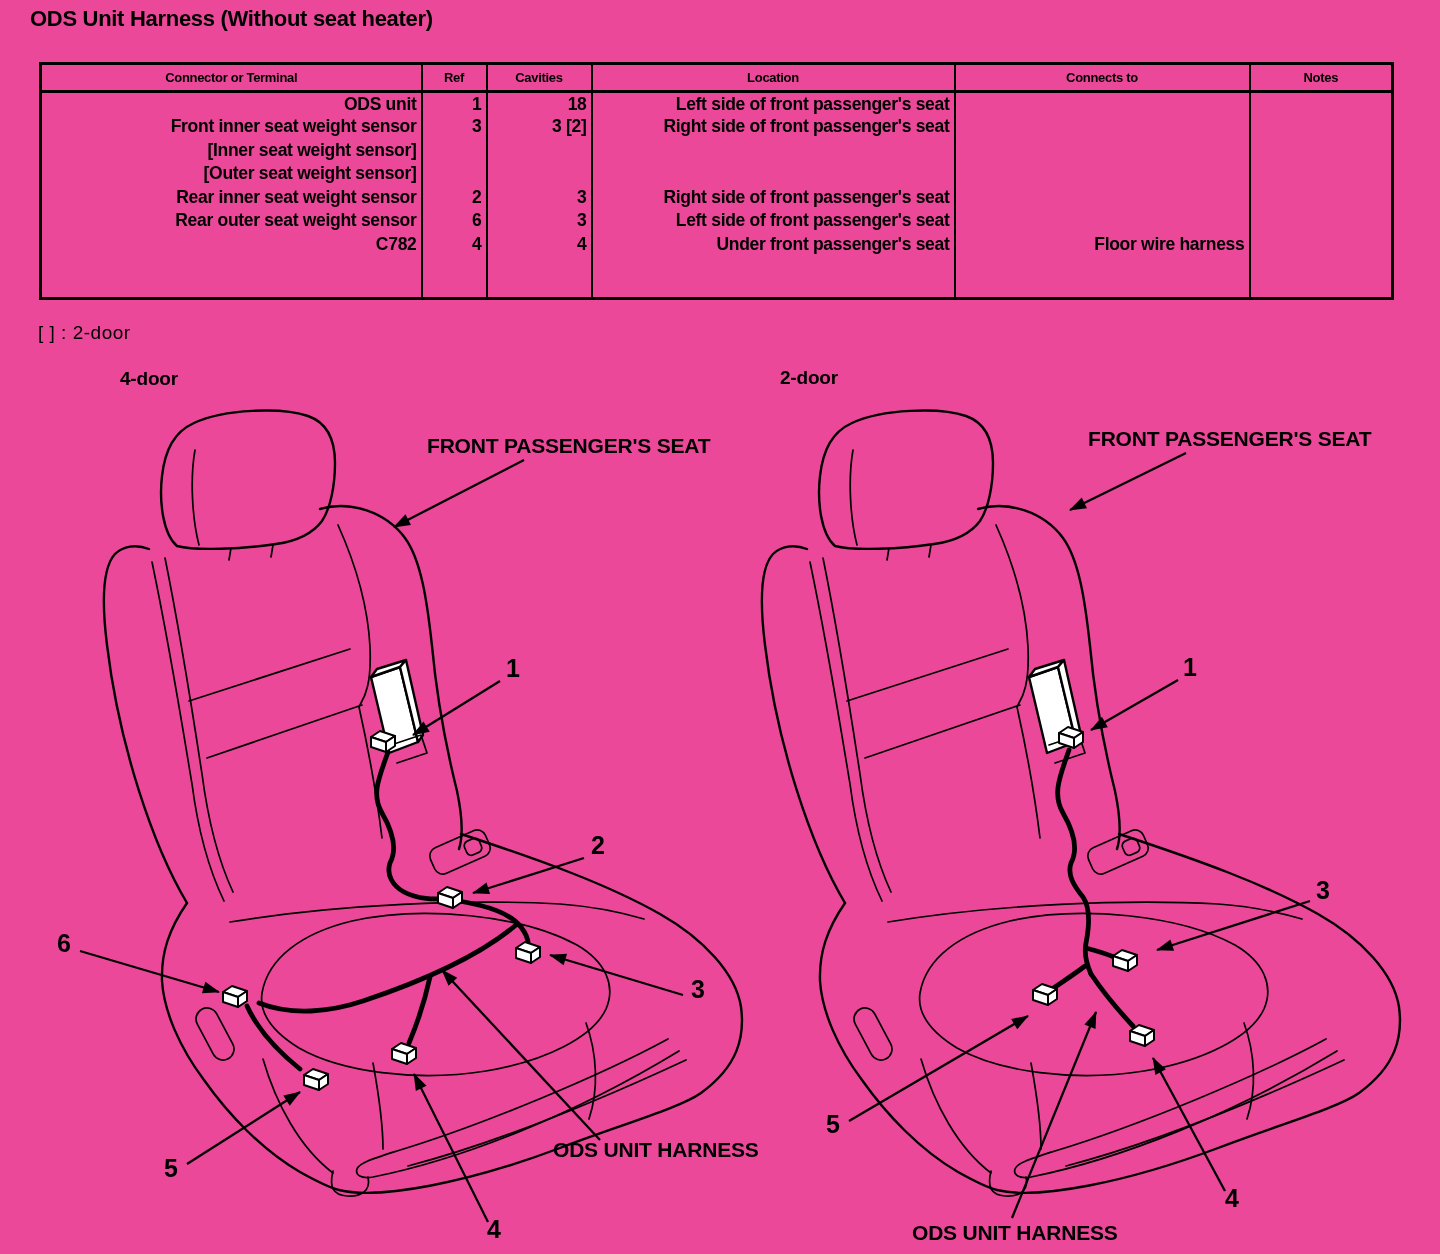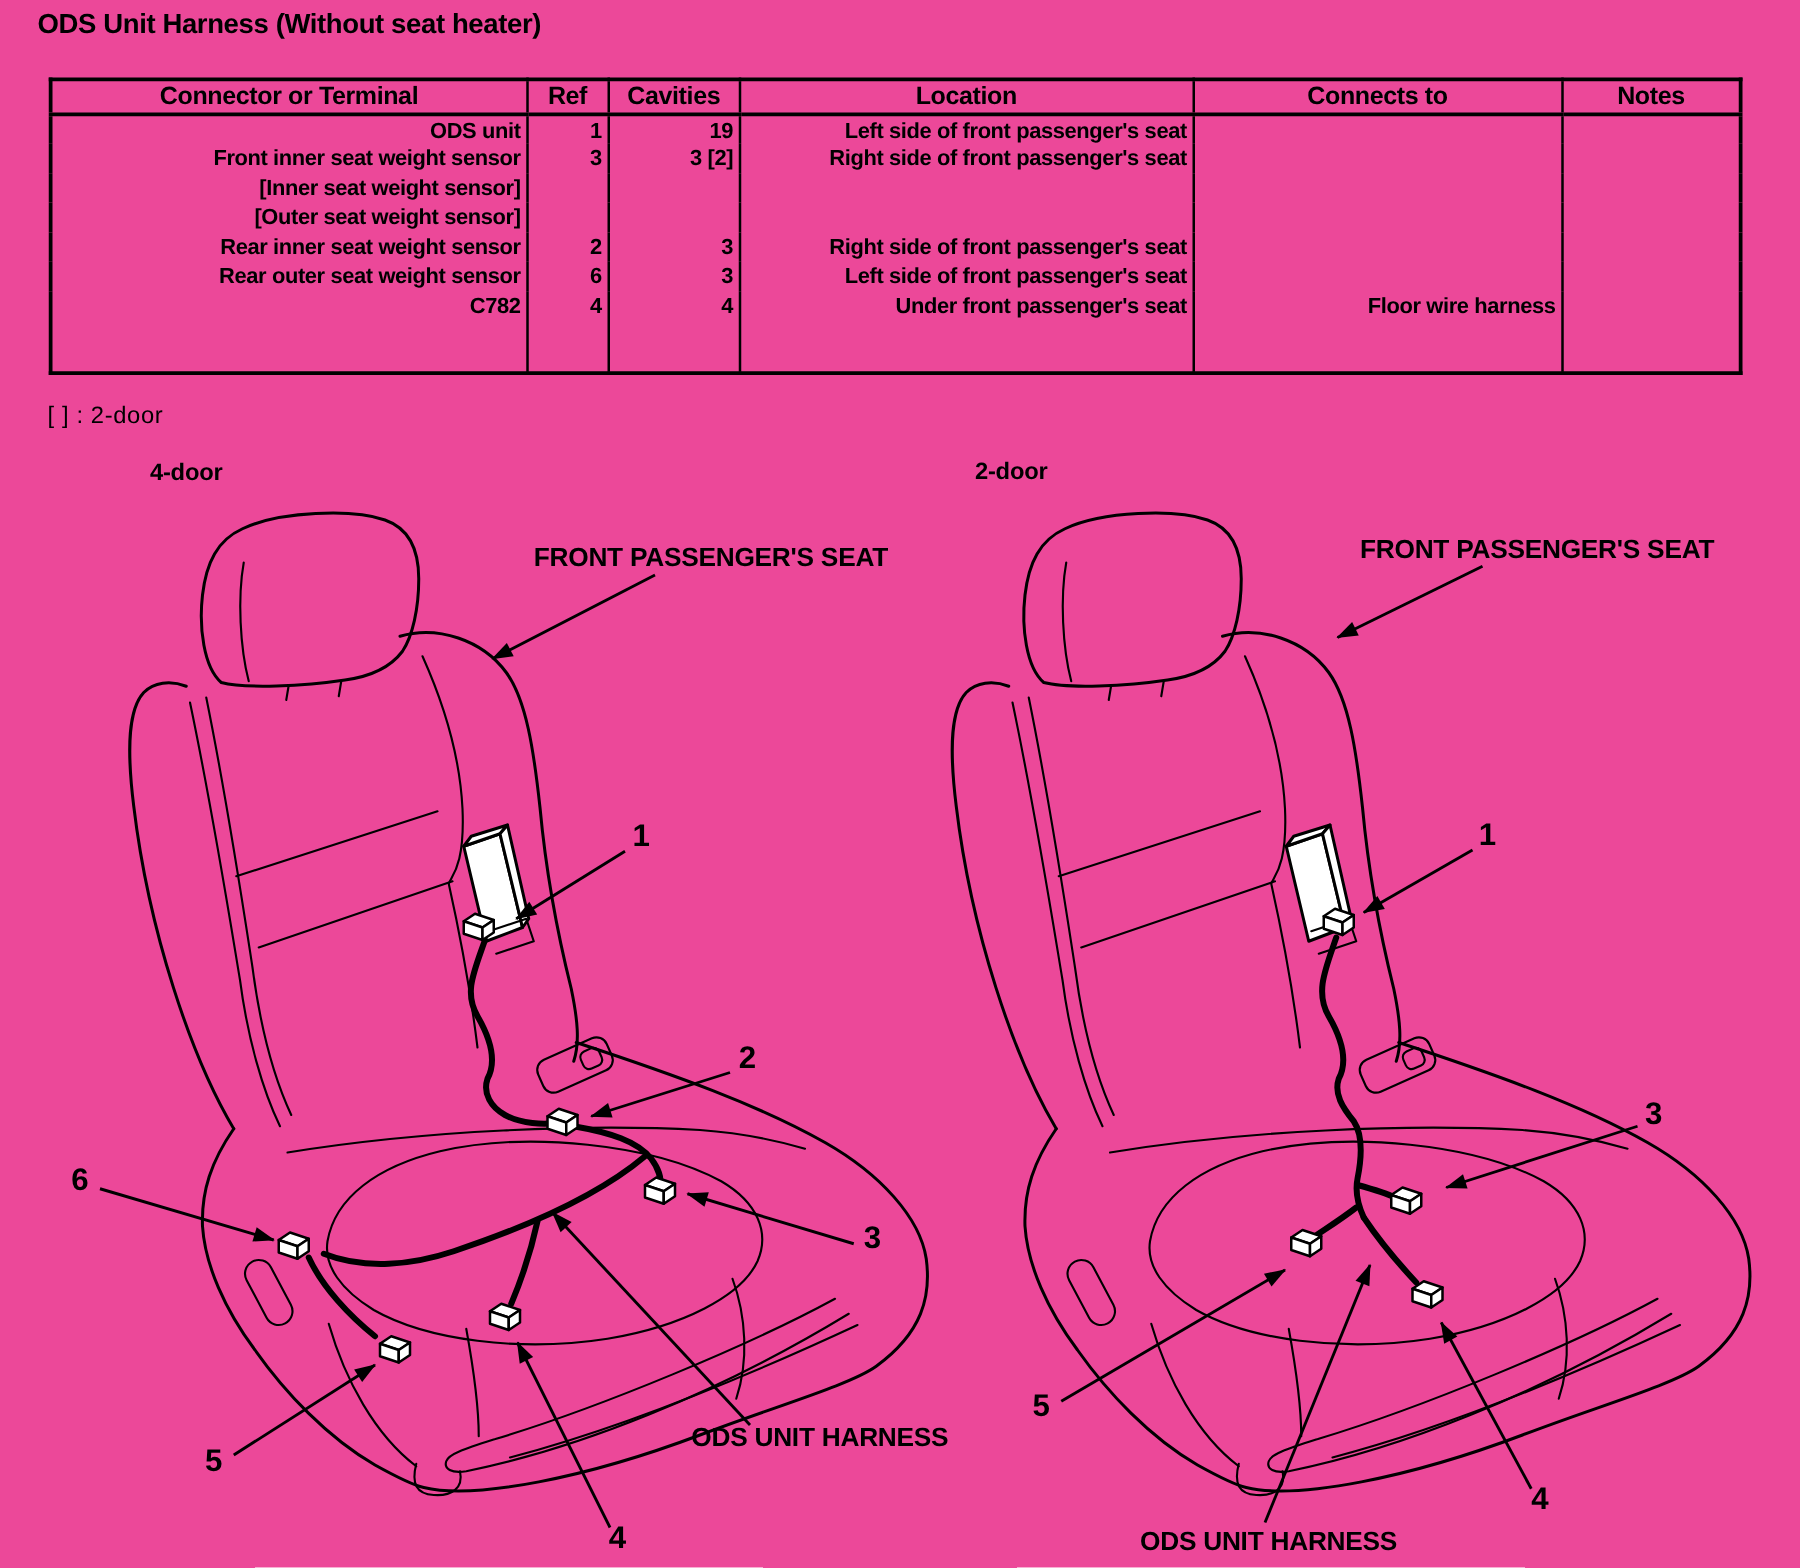--- a/index.html
+++ b/index.html
@@ -2,21 +2,21 @@
 <html><head>
 <meta charset="utf-8">
 <style>
   html,body{margin:0;padding:0;background:#fff;}
   .page{position:relative;width:1440px;height:1254px;background:#ec4899;color:#000;
         font-family:"Liberation Sans",sans-serif;overflow:hidden;padding-left:12px;}
   .page-title{position:absolute;left:30px;top:6px;font-size:22px;font-weight:700;
         letter-spacing:-0.3px;white-space:nowrap;}
   table.conn{position:absolute;left:39px;top:62px;width:1352px;border-collapse:collapse;
         table-layout:fixed;border:3px solid #000;}
-  table.conn th{border:2px solid #000;border-bottom:3px solid #000;font-size:20px;
+  table.conn th{border:2px solid #000;border-bottom:3px solid #000;font-size:13px;
         font-weight:700;height:25px;padding:0;text-align:center;letter-spacing:-0.3px;}
   table.conn td{border-left:2px solid #000;border-right:2px solid #000;border-top:none;
         border-bottom:none;font-size:17.5px;font-weight:700;letter-spacing:-0.3px;
         padding:0 4px 0 11px;white-space:nowrap;overflow:hidden;text-align:right;}
   table.conn tr{height:23.5px;}
   table.conn tr.filler{height:42px;}
   td.c1,td.c2{text-align:center;padding:0;}
   tr.indent td.c0{padding-left:19px;}
   td.c3{padding-left:12px;margin-left:14px;}
   td.c4{padding-left:10px;margin-left:48px;}
@@ -58,21 +58,21 @@
         <th>Cavities</th>
         <th>Location</th>
         <th>Connects to</th>
         <th>Notes</th>
       </tr>
     </thead>
     <tbody>
       <tr>
         <td class="c0">ODS unit</td>
         <td class="c1">1</td>
-        <td class="c2">19</td>
+        <td class="c2">18</td>
         <td class="c3">Left side of front passenger's seat</td>
         <td class="c4"></td>
         <td class="c5"></td>
       </tr>
       <tr>
         <td class="c0">Front inner seat weight sensor</td>
         <td class="c1">3</td>
         <td class="c2">3 [2]</td>
         <td class="c3">Right side of front passenger's seat</td>
         <td class="c4"></td>

